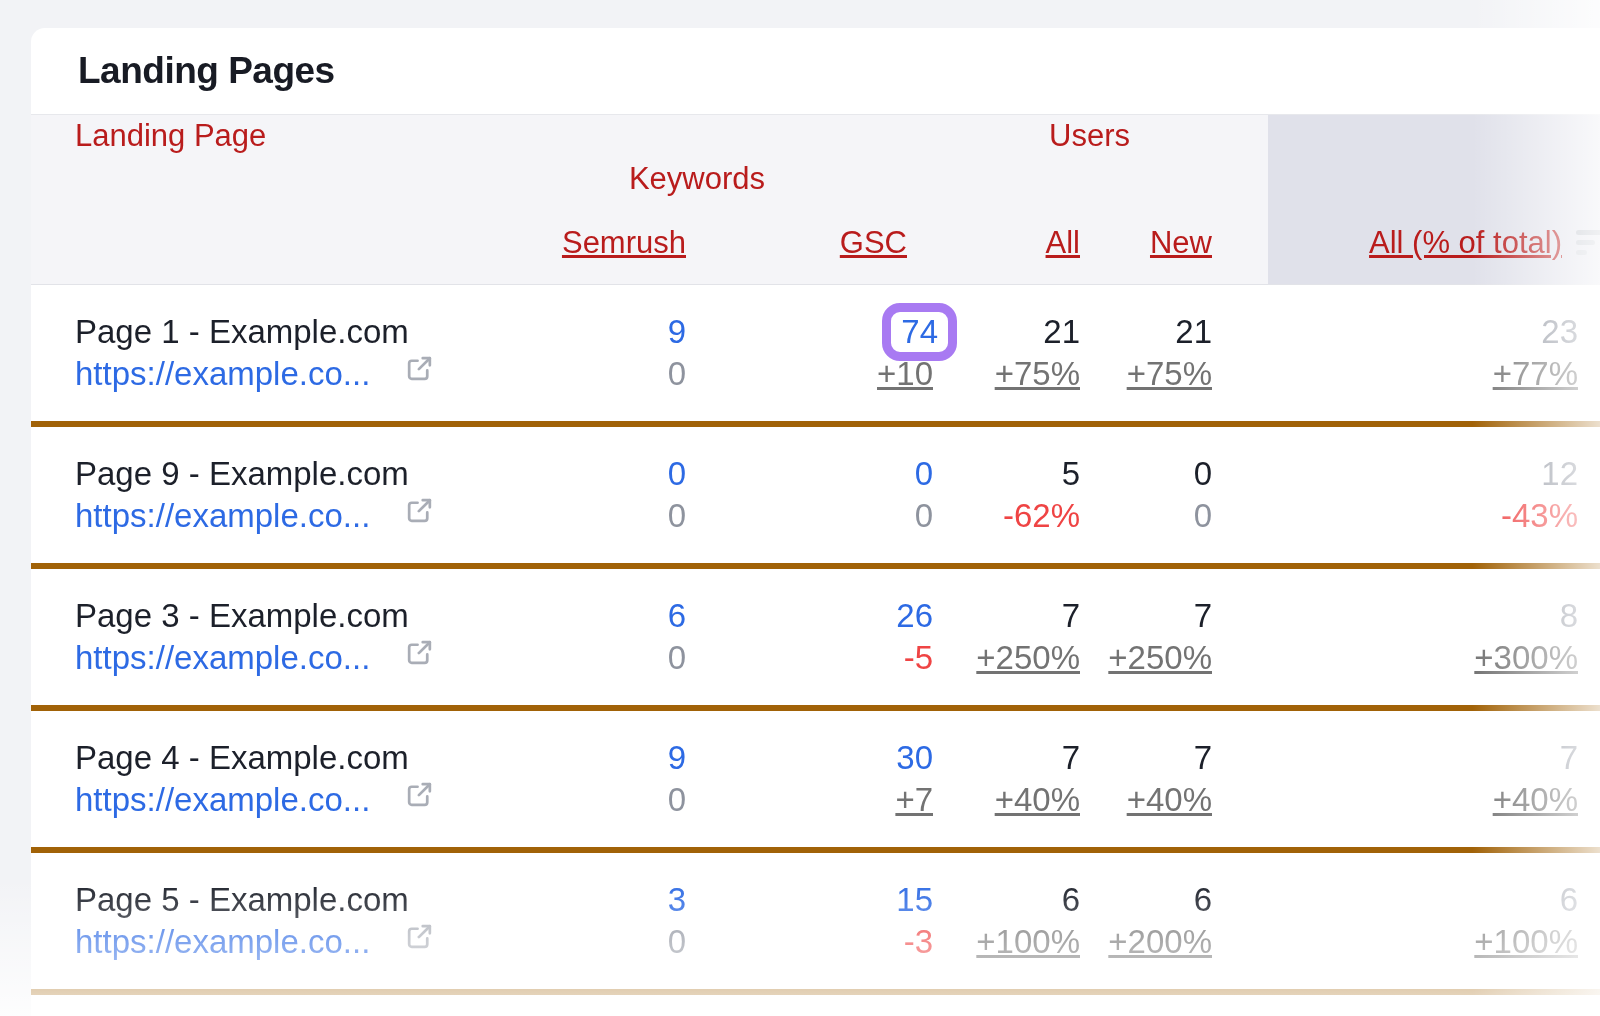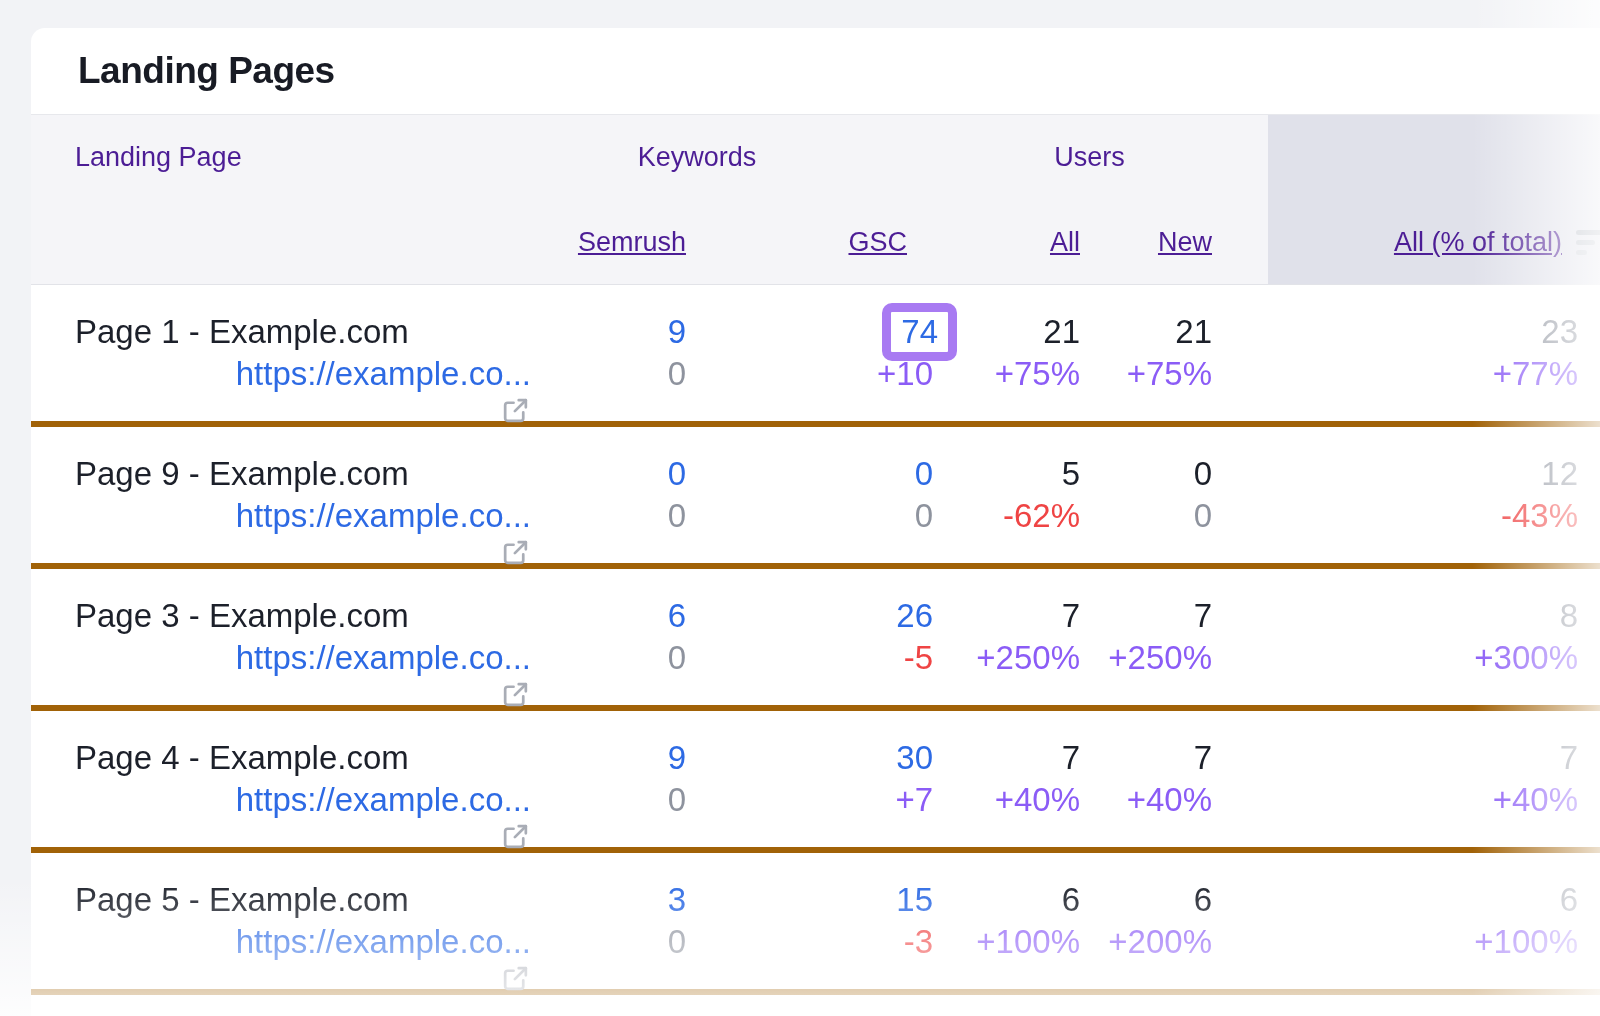--- a/index.html
+++ b/index.html
@@ -18,73 +18,73 @@
   .card-title-bar { height:87px; display:flex; align-items:center; padding-left:47px;
     border-bottom:1px solid #e7e8ec; }
   .card-title { font-size:37px; font-weight:700; color:#181b24; letter-spacing:-0.5px; }
 
   
   .thead { position:relative; height:170px; background:#f5f5f8; border-bottom:1px solid #e2e3e8; }
   .hl-col { position:absolute; left:1237px; right:0; top:0; bottom:0; background:#e0e1ea; }
   .hgrid { position:relative; display:grid;
     grid-template-columns:500px 155px 247px 147px 132px 366px 22px;
     height:85px; align-items:center; }
-  .hcell { font-size:27px; color:#4c1d95; white-space:nowrap; }
+  .hcell { font-size:31px; color:#b91c1c; white-space:nowrap; }
   .hcell.left { padding-left:44px; }
   .hcell.num { text-align:right;text-decoration:underline; }
   .grp { text-align:center; }
   .grp.kw { grid-column:2/4; transform:translateX(-35px); }
   .grp.us { grid-column:4/6; transform:translateX(17px); }
   .gsc-pad { padding-right:26px; }
   .sorted-h { display:flex; align-items:center; justify-content:flex-end; }
   .sort-icon { display:inline-flex; flex-direction:column; gap:5px; margin-left:14px; margin-right:-26px; }
   .sort-icon i { display:block; height:5px; border-radius:3px; background:#b4b9c3; }
   .sort-icon i:nth-child(1){ width:28px; }
   .sort-icon i:nth-child(2){ width:19px; background:#bfc4cd; }
   .sort-icon i:nth-child(3){ width:11px; background:#c9cdd5; }
 
   
   .row { display:grid; grid-template-columns:500px 155px 247px 147px 132px 366px 22px;
     height:142px; border-bottom:6px solid #a16207; background:#fff; }
   .cell { padding-top:26px; }
   .cell.num { text-align:right; }
   .v, .d, .pname, .purl { line-height:42px; font-size:33px; white-space:nowrap; }
   .pname { color:#1c202a; padding-left:44px; }
-  .purl { padding-left:44px; display:flex; align-items:flex-end;flex-direction:column; }
+  .purl { padding-left:44px; display:flex; align-items:flex-start; }
   .plink { color:#2d6ae4; text-decoration:none; cursor:pointer; }
   .ext-icon { margin-left:34px; display:inline-flex; cursor:pointer; }
   .blue { color:#2d6ae4; cursor:pointer; }
   .dark { color:#1c202a; }
   .gray { color:#8e939e; }
-  .green { color:#8b5cf6; }
+  .green { color:#737373;text-decoration:underline; }
   .red { color:#ef4444; }
   .hl-box { display:inline-block; background:#ffffff; border:9px solid #a87af2;
-    border-radius:10px; padding:0 10px; margin:-10px -24px -12px 6px; line-height:40px; }
+    border-radius:18px; padding:0 10px; margin:-10px -24px -12px 6px; line-height:40px; }
 
   
   .fade-right { position:absolute; top:0; right:0; width:128px; height:100%;
     background:linear-gradient(to right, rgba(255,255,255,0), rgba(255,255,255,0.80)); z-index:30; pointer-events:none; }
   .fade-bottom { position:absolute; bottom:0; left:0; width:100%; height:138px;
     background:linear-gradient(to bottom, rgba(255,255,255,0), rgba(255,255,255,0.85)); z-index:30; pointer-events:none; }
 </style>
 </head>
 <body>
 
 <div class="card">
 
   <div class="card-title-bar">
     <div class="card-title">Landing Pages</div>
   </div>
 
   <div class="thead">
     <div class="hl-col"></div>
     <div class="hgrid">
       <div class="hcell left">Landing Page</div>
+      <div class="hcell grp us">Users</div>
       <div class="hcell grp kw">Keywords</div>
-      <div class="hcell grp us">Users</div>
     </div>
     <div class="hgrid">
       <div></div>
       <div class="hcell num">Semrush</div>
       <div class="hcell num gsc-pad">GSC</div>
       <div class="hcell num">All</div>
       <div class="hcell num">New</div>
       <div class="hcell num sorted-h">
         <span>All (% of total)</span>
         <span class="sort-icon">

